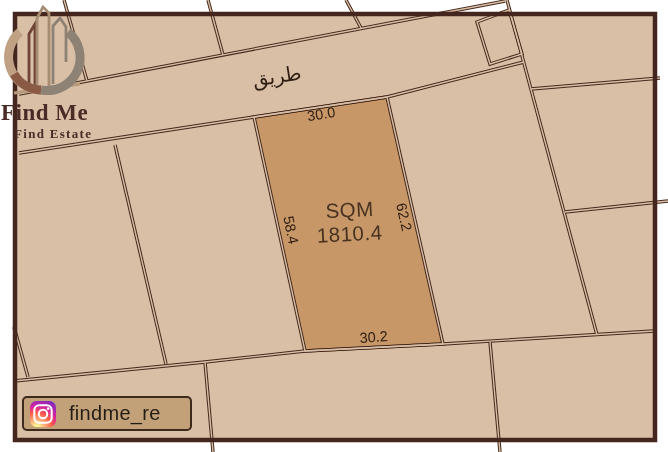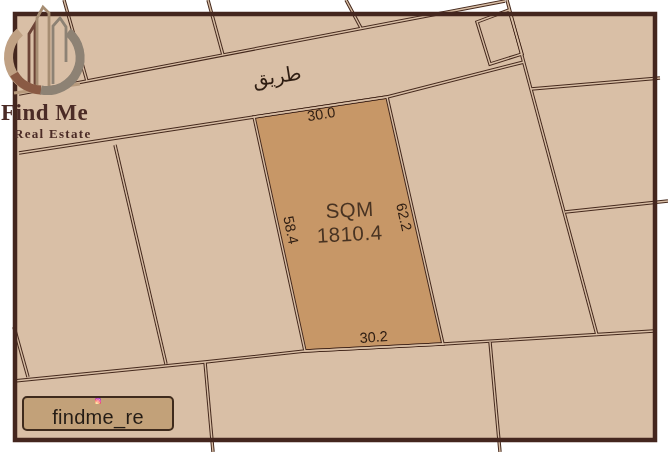--- a/index.html
+++ b/index.html
@@ -11,23 +11,23 @@
   .ln-inner use{stroke:#d9bfa6;stroke-width:1.4;fill:none;}
   .dim-label{font-family:"Liberation Sans",sans-serif;font-size:14.5px;fill:#2e1d12;}
   .area-label{font-family:"Liberation Sans",sans-serif;font-size:20.5px;fill:#483322;letter-spacing:.5px;}
   .road-label{font-family:"DejaVu Sans",sans-serif;font-size:20px;fill:#2e1d12;}
   
   .brand-name{position:absolute;left:1px;top:101px;font-family:"Liberation Serif",serif;
               font-weight:700;font-size:23px;color:#4b2b26;letter-spacing:.5px;line-height:1;}
   .brand-tag{position:absolute;left:14px;top:127px;font-family:"Liberation Serif",serif;
              font-weight:700;font-size:13px;color:#4b2b26;letter-spacing:1.3px;line-height:1;}
   
-  .ig-badge{position:absolute;left:22px;top:396px;width:152px;height:35px;box-sizing:border-box;
+  .ig-badge{position:absolute;left:22px;top:396px;width:170px;height:35px;box-sizing:border-box;
             background:#c2a179;border:2px solid #3e2a1c;border-radius:5px;
-            display:flex;align-items:center;gap:2px;padding:0 6px;flex-direction:column;}
+            display:flex;align-items:center;gap:13px;padding:0 6px;}
   .ig-text{font-family:"Liberation Sans",sans-serif;font-size:20px;color:#241c15;letter-spacing:.3px;}
 </style>
 </head>
 <body>
 
 <div class="stage">
 
   <svg class="map-svg" width="668" height="452" viewBox="0 0 668 452">
 
     <defs>
@@ -116,21 +116,21 @@
       <path d="M14 93 L80 84" stroke="#b79a7c" stroke-width="3" fill="none"></path>
       <g fill="none" stroke-width="9">
         <path d="M20 32 A33 33 0 0 0 41 90" stroke="#c0a184"></path>
         <path d="M14 74 A33 33 0 0 0 41 90" stroke="#8a5a44"></path>
         <path d="M41 90 A33 33 0 0 0 68 32" stroke="#8d8274"></path>
       </g>
     </g>
   </svg>
 
   <div class="brand-name">Find Me</div>
-  <div class="brand-tag">Real Estate</div>
+  <div class="brand-tag">Find Estate</div>
 
   <div class="ig-badge">
     <svg width="26" height="26" viewBox="0 0 24 24">
       <rect x="0" y="0" width="24" height="24" rx="6" fill="url(#igGrad)"></rect>
       <rect x="4" y="4" width="16" height="16" rx="4.5" fill="none" stroke="#ffffff" stroke-width="1.9"></rect>
       <circle cx="12" cy="12" r="3.9" fill="none" stroke="#ffffff" stroke-width="1.9"></circle>
       <circle cx="16.8" cy="7.1" r="1.25" fill="#ffffff"></circle>
     </svg>
     <span class="ig-text">findme_re</span>
   </div>

